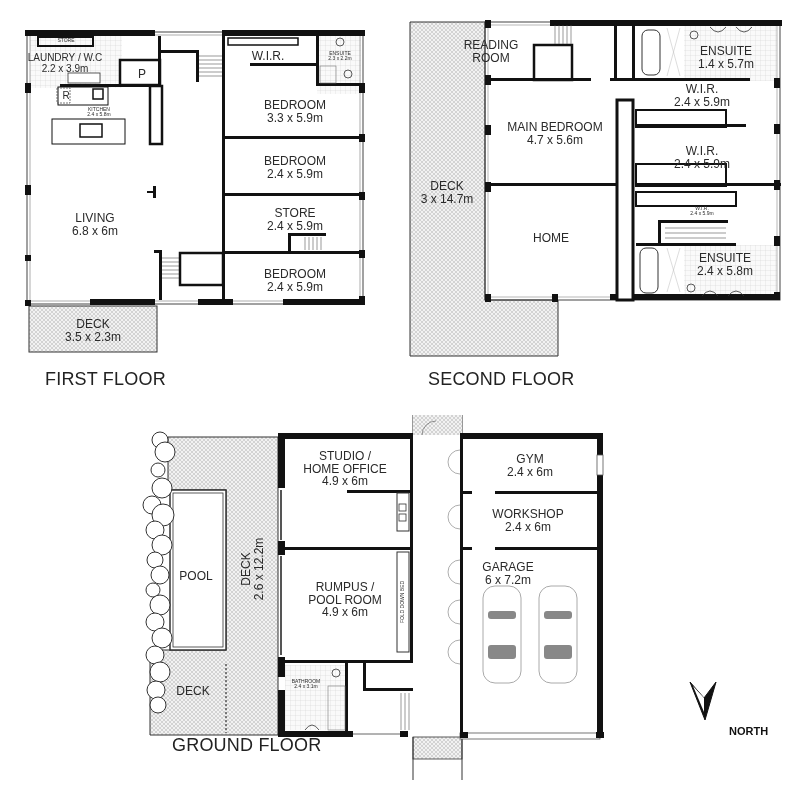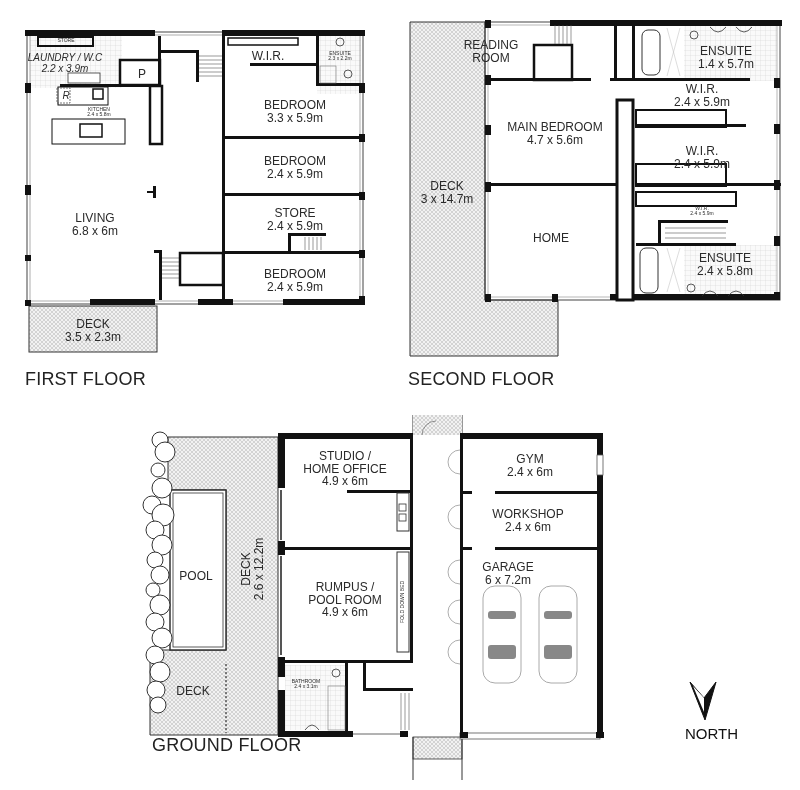--- a/index.html
+++ b/index.html
@@ -2,24 +2,24 @@
 <html><head>
 <meta charset="utf-8">
 <style>
   html, body { margin:0; padding:0; background:#ffffff; }
   body { width:800px; height:790px; position:relative; overflow:hidden; font-family:"Liberation Sans", sans-serif; color:#222; }
   svg#plan { position:absolute; left:0; top:0; }
   .lbl { position:absolute; text-align:center; line-height:1.05; color:#2a2a2a; white-space:nowrap; transform:translate(-50%,-50%); }
   .lbl .n { display:block; }
   .lbl .d { display:block; }
   .md { font-size:12px; }
-  .sm { font-size:10px;font-style:italic; }
+  .sm { font-size:10px; }
   .xs { font-size:5px; }
-  .floor-title { position:absolute; font-size:18px; color:#222; letter-spacing:0.2px; }
-  .north { position:absolute; font-size:15px; font-weight:normal; color:#111; }
+  .floor-title { position:absolute; font-size:18px; color:#222; letter-spacing:0.2px;margin-left:20px; }
+  .north { position:absolute; font-size:11px; font-weight:bold; color:#111;margin-left:44px; }
   .vert { transform:translate(-50%,-50%) rotate(-90deg); }
 </style>
 </head>
 <body>
 
 <svg id="plan" width="800" height="790" viewBox="0 0 800 790" xmlns="http://www.w3.org/2000/svg">
   <defs>
     <pattern id="hatch" width="4" height="4" patternUnits="userSpaceOnUse">
       <rect width="4" height="4" fill="#f2f2f2"></rect>
       <path d="M0 0 L4 4 M4 0 L0 4" stroke="#bdbdbd" stroke-width="0.6"></path>

